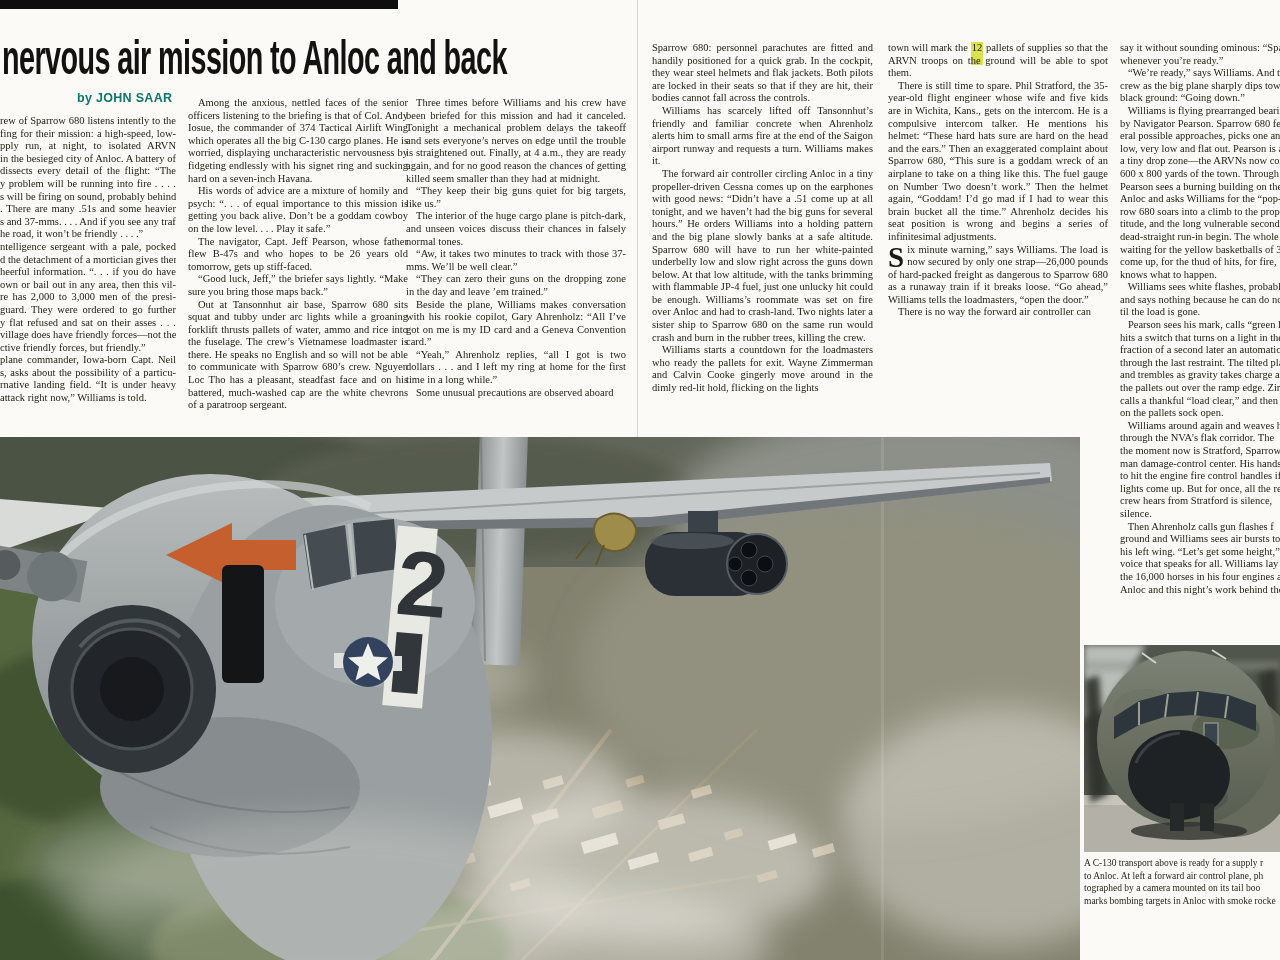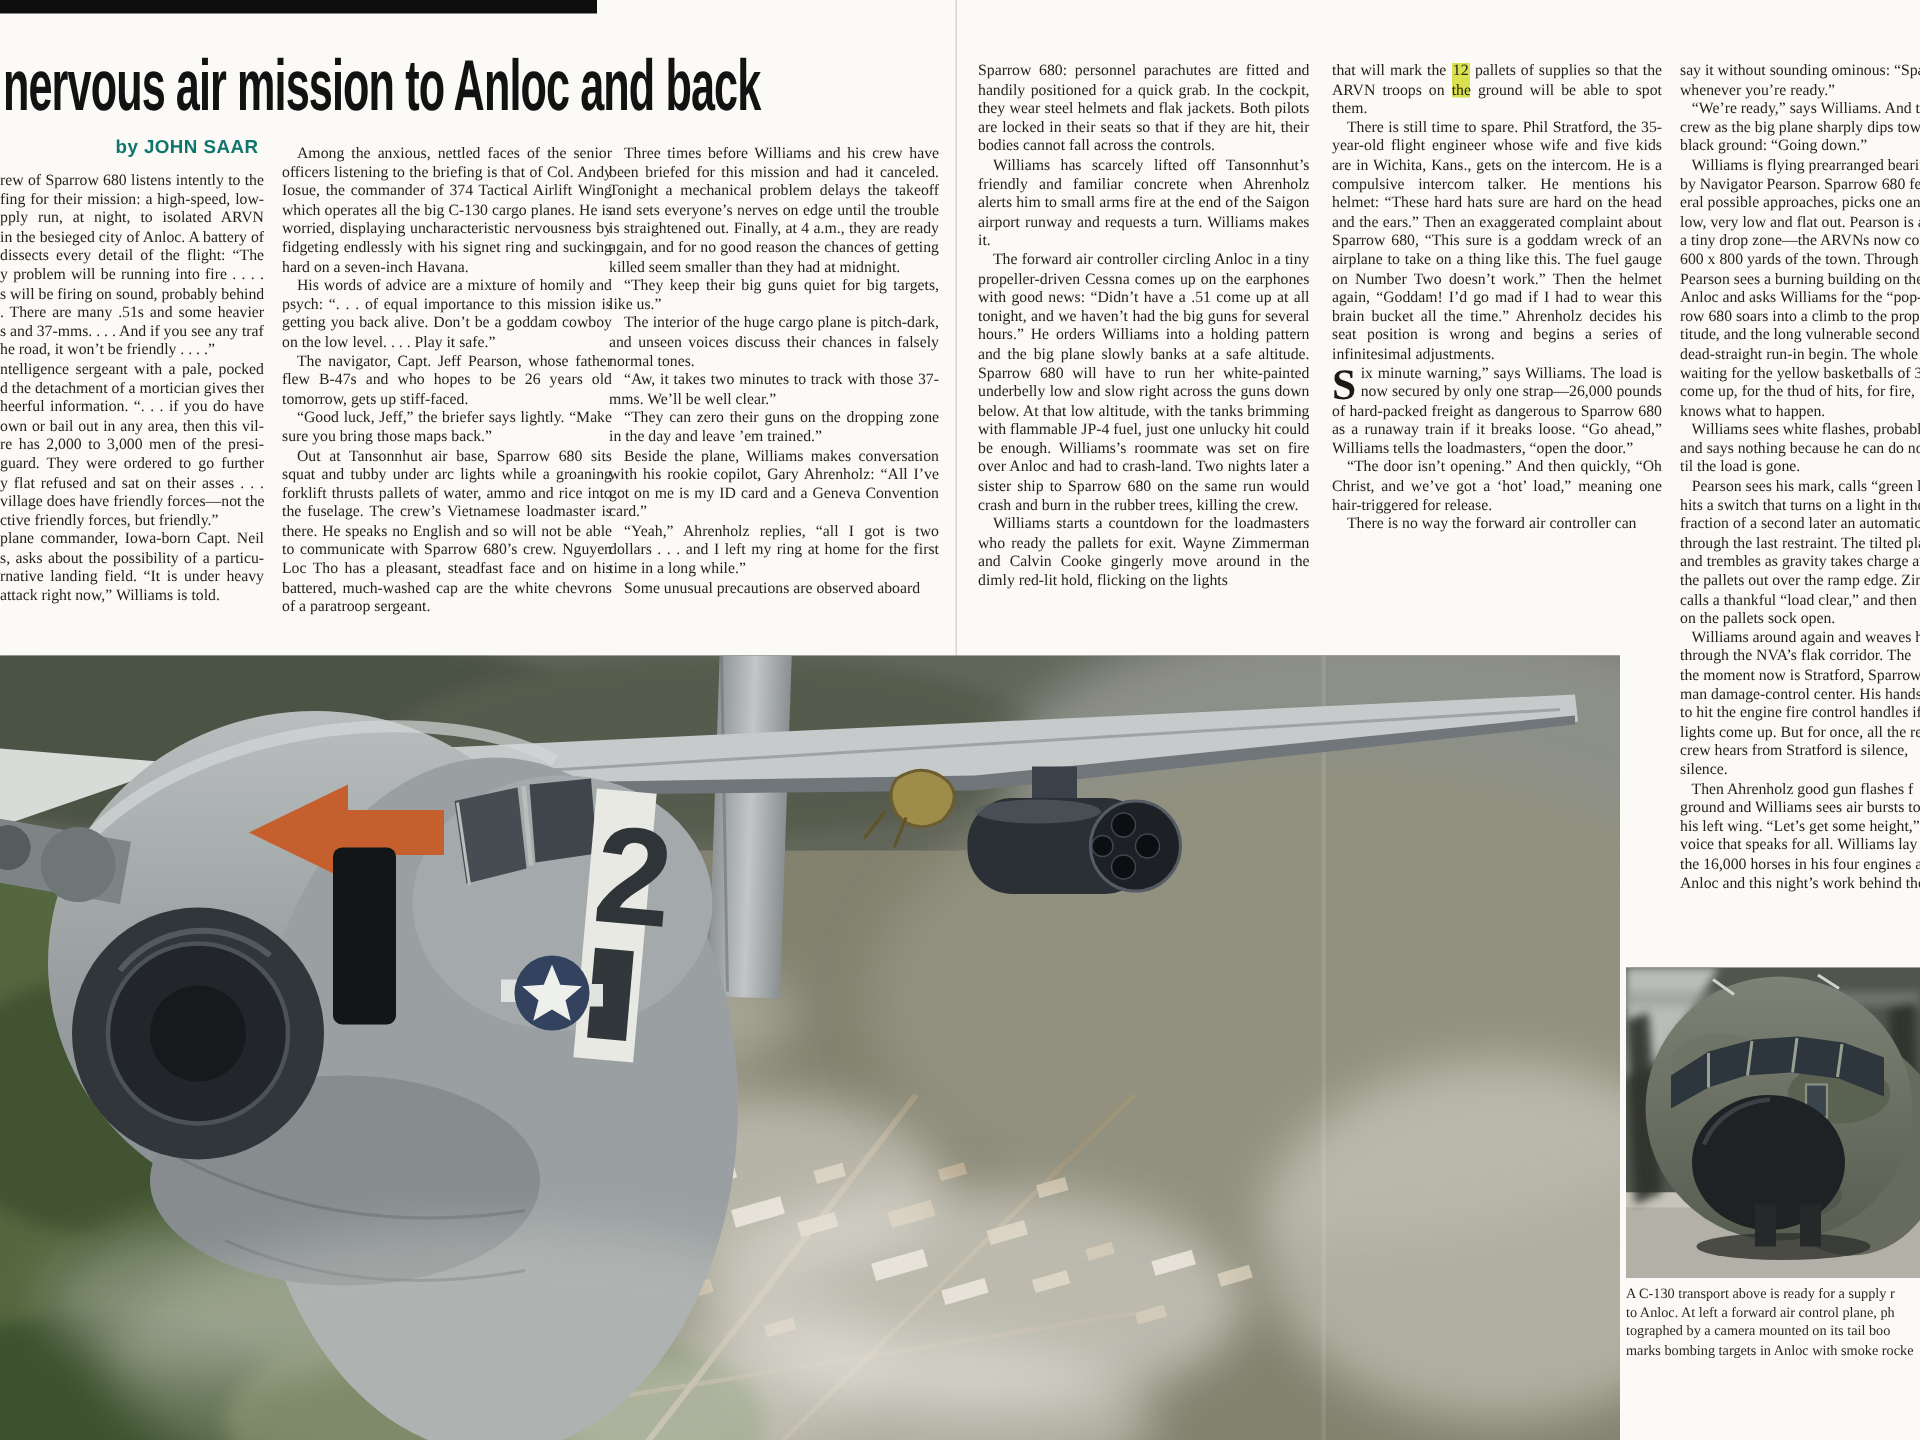--- a/index.html
+++ b/index.html
@@ -88,24 +88,23 @@
   </div>
 
   <div class="col col4">
     <p class="para">Sparrow 680: personnel parachutes are fitted and handily positioned for a quick grab. In the cockpit, they wear steel helmets and flak jackets. Both pilots are locked in their seats so that if they are hit, their bodies cannot fall across the controls.</p>
     <p class="para indent">Williams has scarcely lifted off Tansonnhut’s friendly and familiar concrete when Ahrenholz alerts him to small arms fire at the end of the Saigon airport runway and requests a turn. Williams makes it.</p>
     <p class="para indent">The forward air controller circling Anloc in a tiny propeller-driven Cessna comes up on the earphones with good news: “Didn’t have a .51 come up at all tonight, and we haven’t had the big guns for several hours.” He orders Williams into a holding pattern and the big plane slowly banks at a safe altitude. Sparrow 680 will have to run her white-painted underbelly low and slow right across the guns down below. At that low altitude, with the tanks brimming with flammable JP-4 fuel, just one unlucky hit could be enough. Williams’s roommate was set on fire over Anloc and had to crash-land. Two nights later a sister ship to Sparrow 680 on the same run would crash and burn in the rubber trees, killing the crew.</p>
     <p class="para indent">Williams starts a countdown for the loadmasters who ready the pallets for exit. Wayne Zimmerman and Calvin Cooke gingerly move around in the dimly red-lit hold, flicking on the lights</p>
   </div>
 
   <div class="col col5">
-    <p class="para"><span>that will mark the </span><span class="hl">12</span><span> pallets of supplies so that the ARVN troops on the ground will be able to spot them.</span></p>
+    <p class="para"><span>town will mark the </span><span class="hl">12</span><span> pallets of supplies so that the ARVN troops on the ground will be able to spot them.</span></p>
     <p class="para indent">There is still time to spare. Phil Stratford, the 35-year-old flight engineer whose wife and five kids are in Wichita, Kans., gets on the intercom. He is a compulsive intercom talker. He mentions his helmet: “These hard hats sure are hard on the head and the ears.” Then an exaggerated complaint about Sparrow 680, “This sure is a goddam wreck of an airplane to take on a thing like this. The fuel gauge on Number Two doesn’t work.” Then the helmet again, “Goddam! I’d go mad if I had to wear this brain bucket all the time.” Ahrenholz decides his seat position is wrong and begins a series of infinitesimal adjustments.</p>
     <p class="para"><span class="dropcap">S</span><span>ix minute warning,” says Williams. The load is now secured by only one strap—26,000 pounds of hard-packed freight as dangerous to Sparrow 680 as a runaway train if it breaks loose. “Go ahead,” Williams tells the loadmasters, “open the door.”</span></p>
-    <p class="para indent">“The door isn’t opening.” And then quickly, “Oh Christ, and we’ve got a ‘hot’ load,” meaning one hair-triggered for release.</p>
     <p class="para indent">There is no way the forward air controller can</p>
   </div>
 
   <div class="col col6">
       <div class="line">say it without sounding ominous: “Spar</div>
       <div class="line">whenever you’re ready.”</div>
       <div class="line">   “We’re ready,” says Williams. And th</div>
       <div class="line">crew as the big plane sharply dips tow</div>
       <div class="line">black ground: “Going down.”</div>
       <div class="line">   Williams is flying prearranged bearin</div>
@@ -134,21 +133,21 @@
       <div class="line">calls a thankful “load clear,” and then th</div>
       <div class="line">on the pallets sock open.</div>
       <div class="line">   Williams around again and weaves h</div>
       <div class="line">through the NVA’s flak corridor. The</div>
       <div class="line">the moment now is Stratford, Sparrow 68</div>
       <div class="line">man damage-control center. His hands a</div>
       <div class="line">to hit the engine fire control handles if</div>
       <div class="line">lights come up. But for once, all the re</div>
       <div class="line">crew hears from Stratford is silence,</div>
       <div class="line">silence.</div>
-      <div class="line">   Then Ahrenholz good gun flashes f</div>
+      <div class="line">   Then Ahrenholz calls gun flashes f</div>
       <div class="line">ground and Williams sees air bursts too</div>
       <div class="line">his left wing. “Let’s get some height,”</div>
       <div class="line">voice that speaks for all. Williams lay</div>
       <div class="line">the 16,000 horses in his four engines a</div>
       <div class="line">Anloc and this night’s work behind the</div>
     </div>
 
   <div class="main-photo">
     <svg width="1080" height="523" viewBox="0 0 1080 523">
       <defs>

